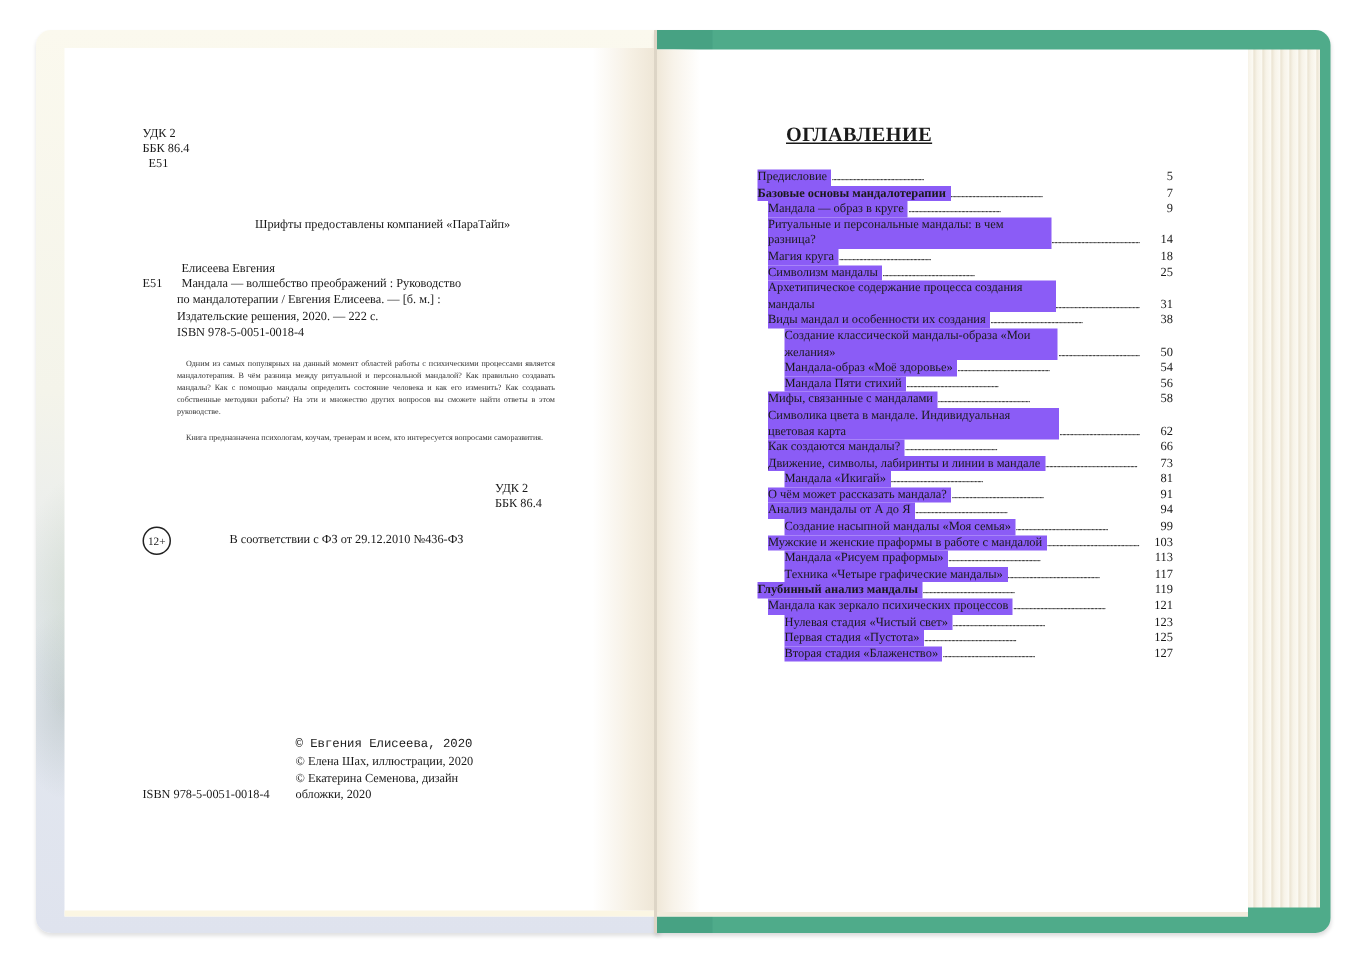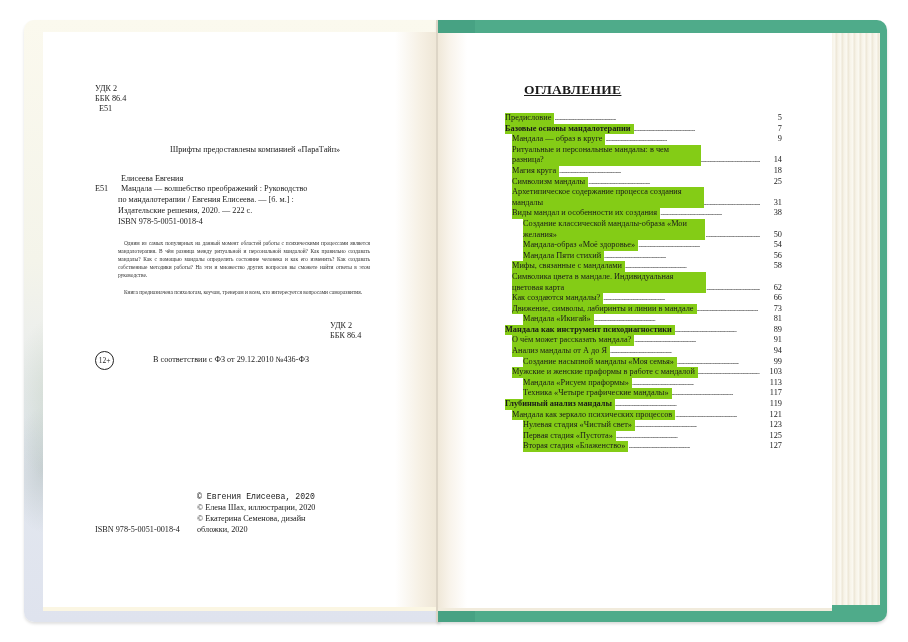--- a/index.html
+++ b/index.html
@@ -71,21 +71,21 @@
   .toc-title {
     position:absolute; left:524px; top:82px;
     font-size:13.5px; font-weight:bold; letter-spacing:0.3px;text-decoration:underline;
   }
   .toc { position:absolute; left:505px; top:113px; width:277px; }
   .toc-row {
     position:relative; display:flex; align-items:flex-end;
     font-size:8.3px; line-height:10.6px; height:10.6px;
   }
   .toc-row.two { height:21.2px; }
-  .toc-row .label { flex:0 1 auto; white-space:normal; background:#84cc16; padding-right:3px; max-width:232px;}
+  .toc-row .label { flex:0 1 auto; white-space:normal; background:#8b5cf6; padding-right:3px; max-width:232px;}
   .toc-row .dots {
     flex:1 1 auto; overflow:hidden; white-space:nowrap; color:#444;
     letter-spacing:1.2px; font-size:7px; line-height:10.6px;
   }
   .toc-row .dots::before {
     content:". . . . . . . . . . . . . . . . . . . . . . . . . . . . . . . . . . . . . . . . . . . . . . . . . . . . . . . . . . . . . . . . . . . .";
     letter-spacing:-1.3px;
   }
   .toc-row .page { flex:0 0 22px; text-align:right; }
   .toc-row.b .label { font-weight:bold; }
@@ -207,25 +207,20 @@
     <div class="toc-row lvl1">
       <span class="label">Движение, символы, лабиринты и линии в мандале</span>
       <span class="dots"></span>
       <span class="page">73</span>
     </div>
     <div class="toc-row lvl2">
       <span class="label">Мандала «Икигай»</span>
       <span class="dots"></span>
       <span class="page">81</span>
     </div>
-    <div class="toc-row b">
-      <span class="label">Мандала как инструмент психодиагностики</span>
-      <span class="dots"></span>
-      <span class="page">89</span>
-    </div>
     <div class="toc-row lvl1">
       <span class="label">О чём может рассказать мандала?</span>
       <span class="dots"></span>
       <span class="page">91</span>
     </div>
     <div class="toc-row lvl1">
       <span class="label">Анализ мандалы от А до Я</span>
       <span class="dots"></span>
       <span class="page">94</span>
     </div>

